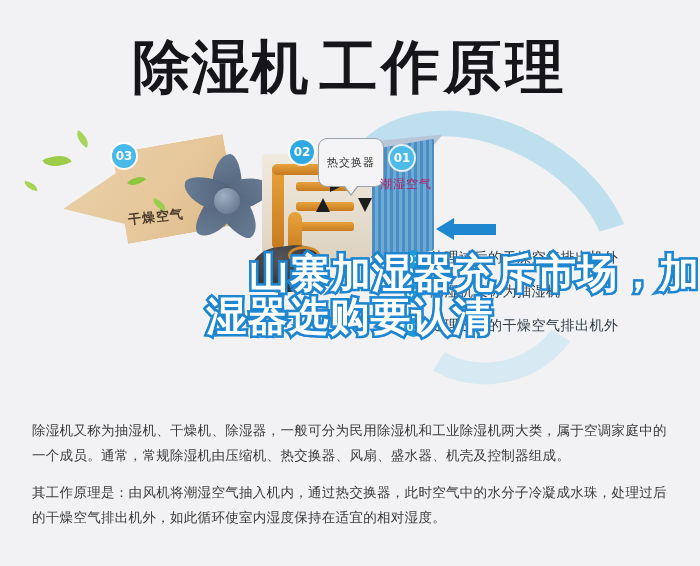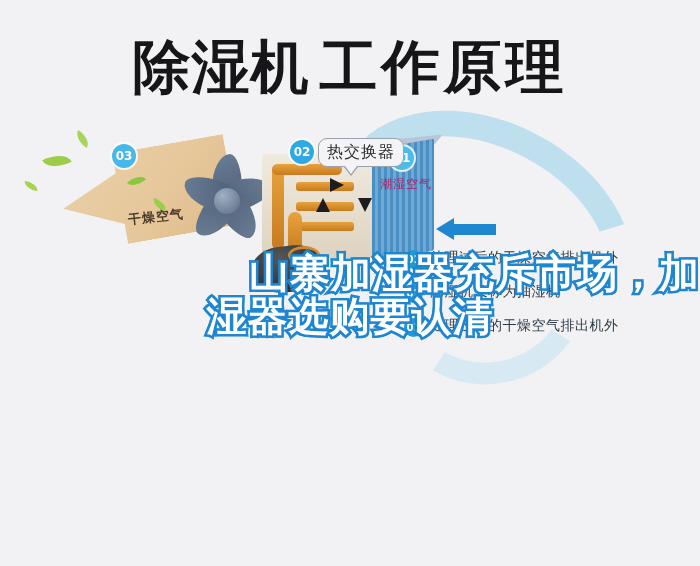--- a/index.html
+++ b/index.html
@@ -157,22 +157,22 @@
     font-size:12px;font-weight:bold;
     display:flex;align-items:center;justify-content:center;
     box-shadow:0 0 0 2px rgba(255,255,255,.85);
   }
   .badge.b03{left:112px;top:24px;background:#46b9ea;}
   .badge.b02{left:290px;top:20px;background:#2fa9e3;}
   .badge.b01{left:390px;top:26px;background:#4cbbe9;}
 
   .bubble{
     position:absolute;left:318px;top:18px;
-    padding:3px 8px;border:1.5px solid #9aa3ad;border-radius:9px;
-    background:#f4f4f6;color:#2c2c2c;font-size:16px;letter-spacing:1px;
+    padding:16px 8px;border:1.5px solid #9aa3ad;border-radius:9px;
+    background:#f4f4f6;color:#2c2c2c;font-size:11px;letter-spacing:1px;
     white-space:nowrap;
   }
   .bubble:after{
     content:"";position:absolute;left:26px;bottom:-8px;
     width:0;height:0;border-left:6px solid transparent;border-right:6px solid transparent;
     border-top:8px solid #f4f4f6;
   }
   .bubble:before{
     content:"";position:absolute;left:25px;bottom:-10px;
     width:0;height:0;border-left:7px solid transparent;border-right:7px solid transparent;
@@ -297,16 +297,18 @@
       </div>
     </div>
   </div>
 
   <div class="overlay">
     <span class="ov-line l1">山寨加湿器充斥市场，加</span>
     <span class="ov-line l2">湿器选购要认清</span>
   </div>
 
   <div class="body-copy">
+    <p>除湿机又称为抽湿机、干燥机、除湿器，一般可分为民用除湿机和工业除湿机两大类，属于空调家庭中的一个成员。通常，常规除湿机由压缩机、热交换器、风扇、盛水器、机壳及控制器组成。</p>
     <div class="gap"></div>
+    <p>其工作原理是：由风机将潮湿空气抽入机内，通过热交换器，此时空气中的水分子冷凝成水珠，处理过后的干燥空气排出机外，如此循环使室内湿度保持在适宜的相对湿度。</p>
   </div>
 
 </div>
 
 </body></html>

